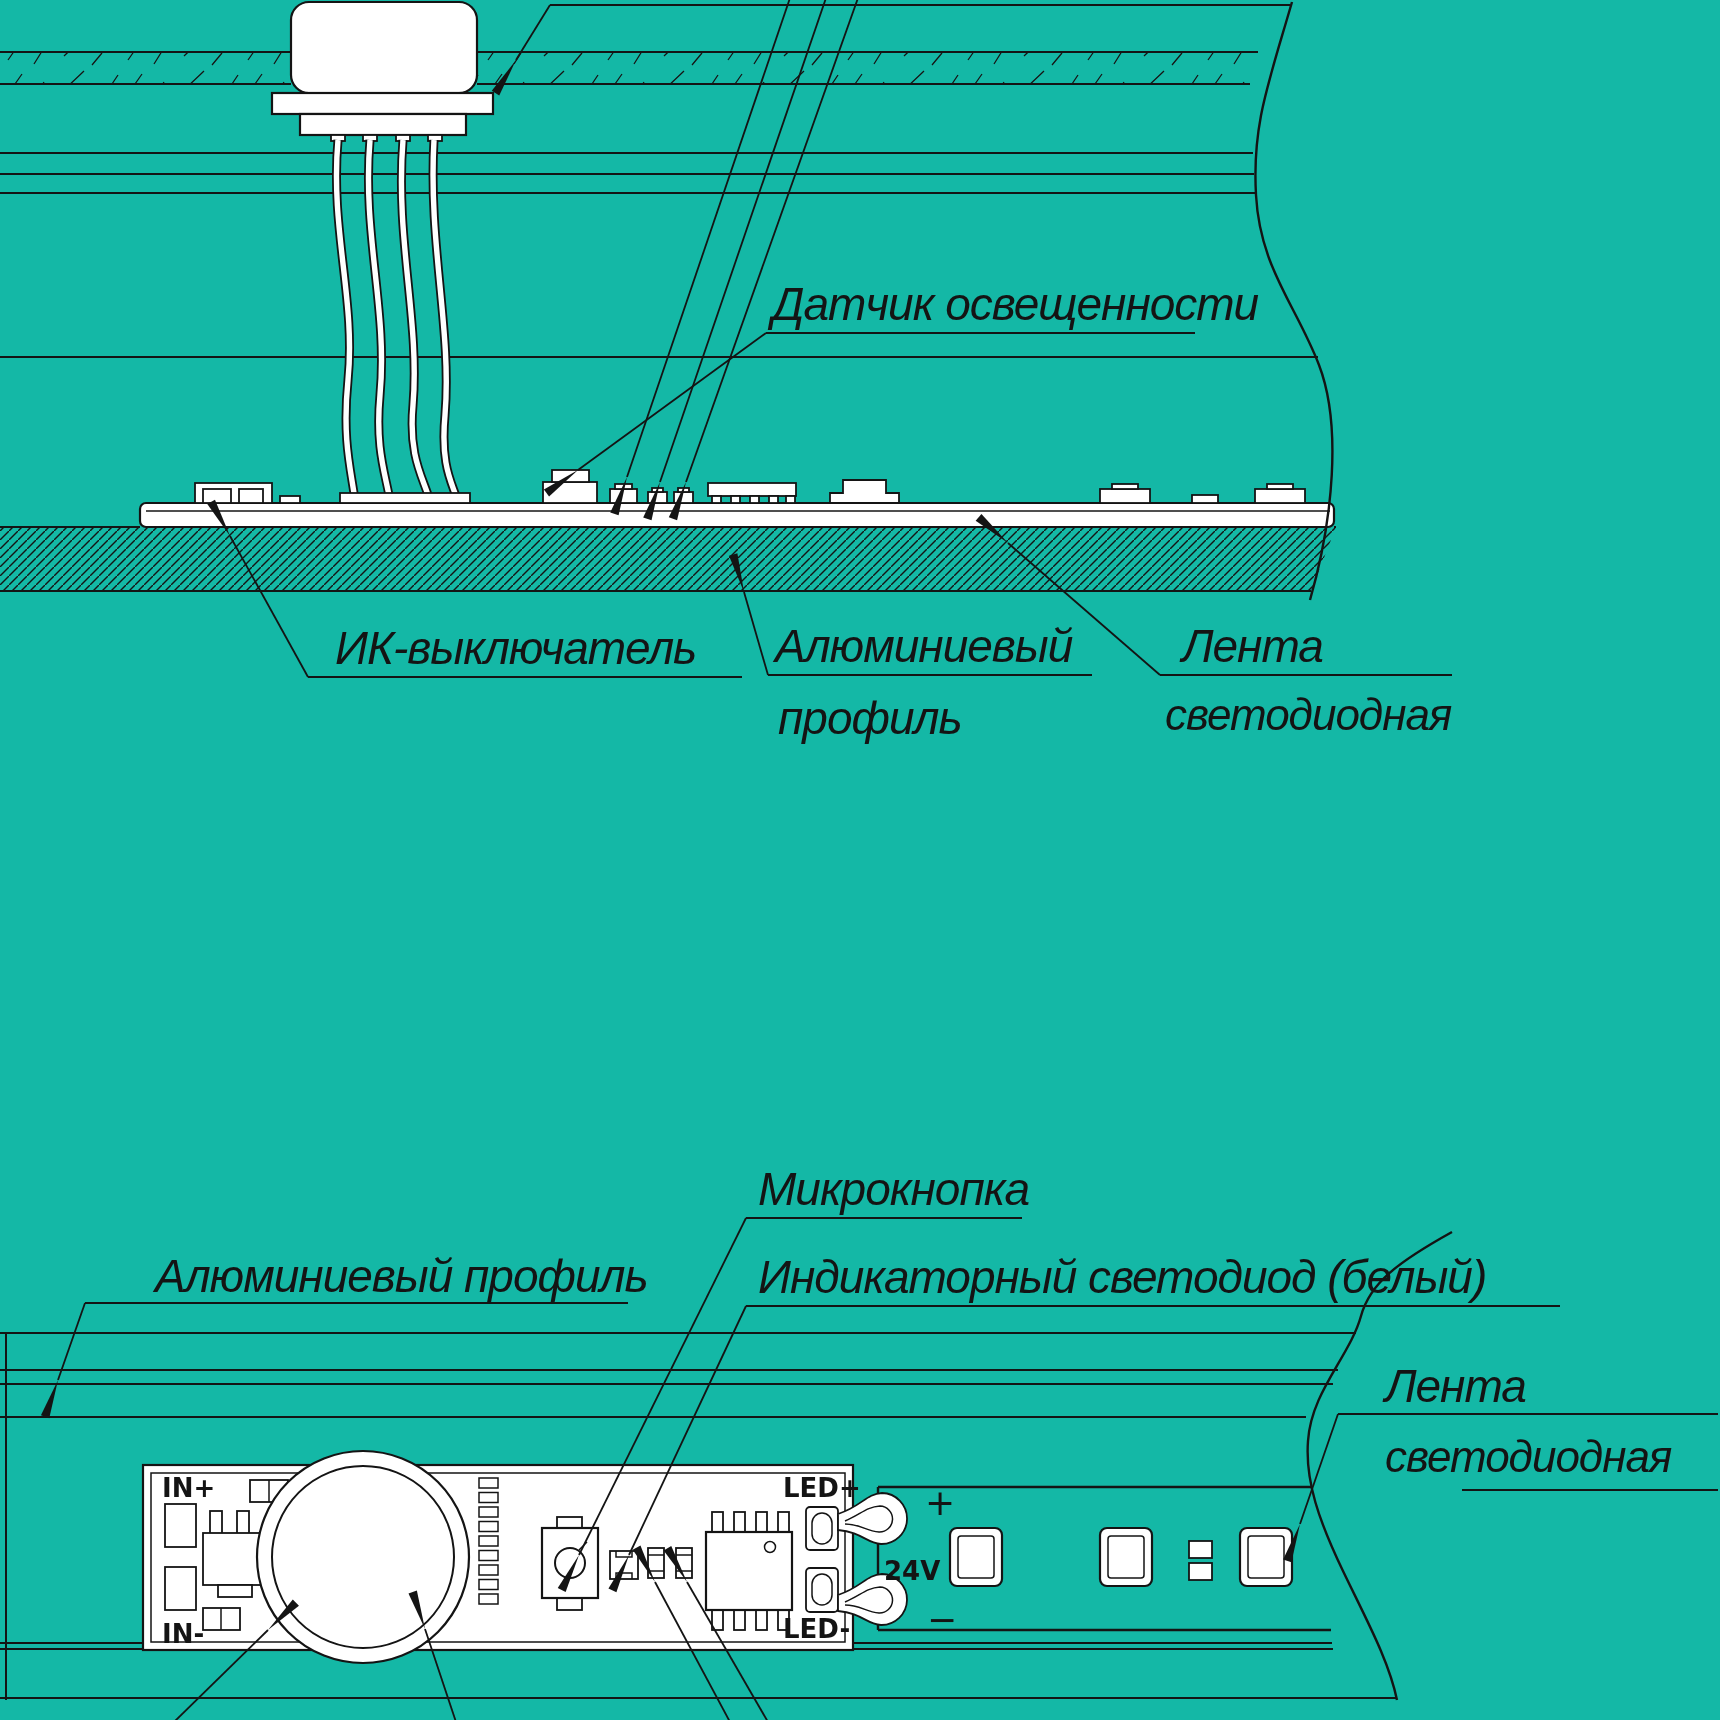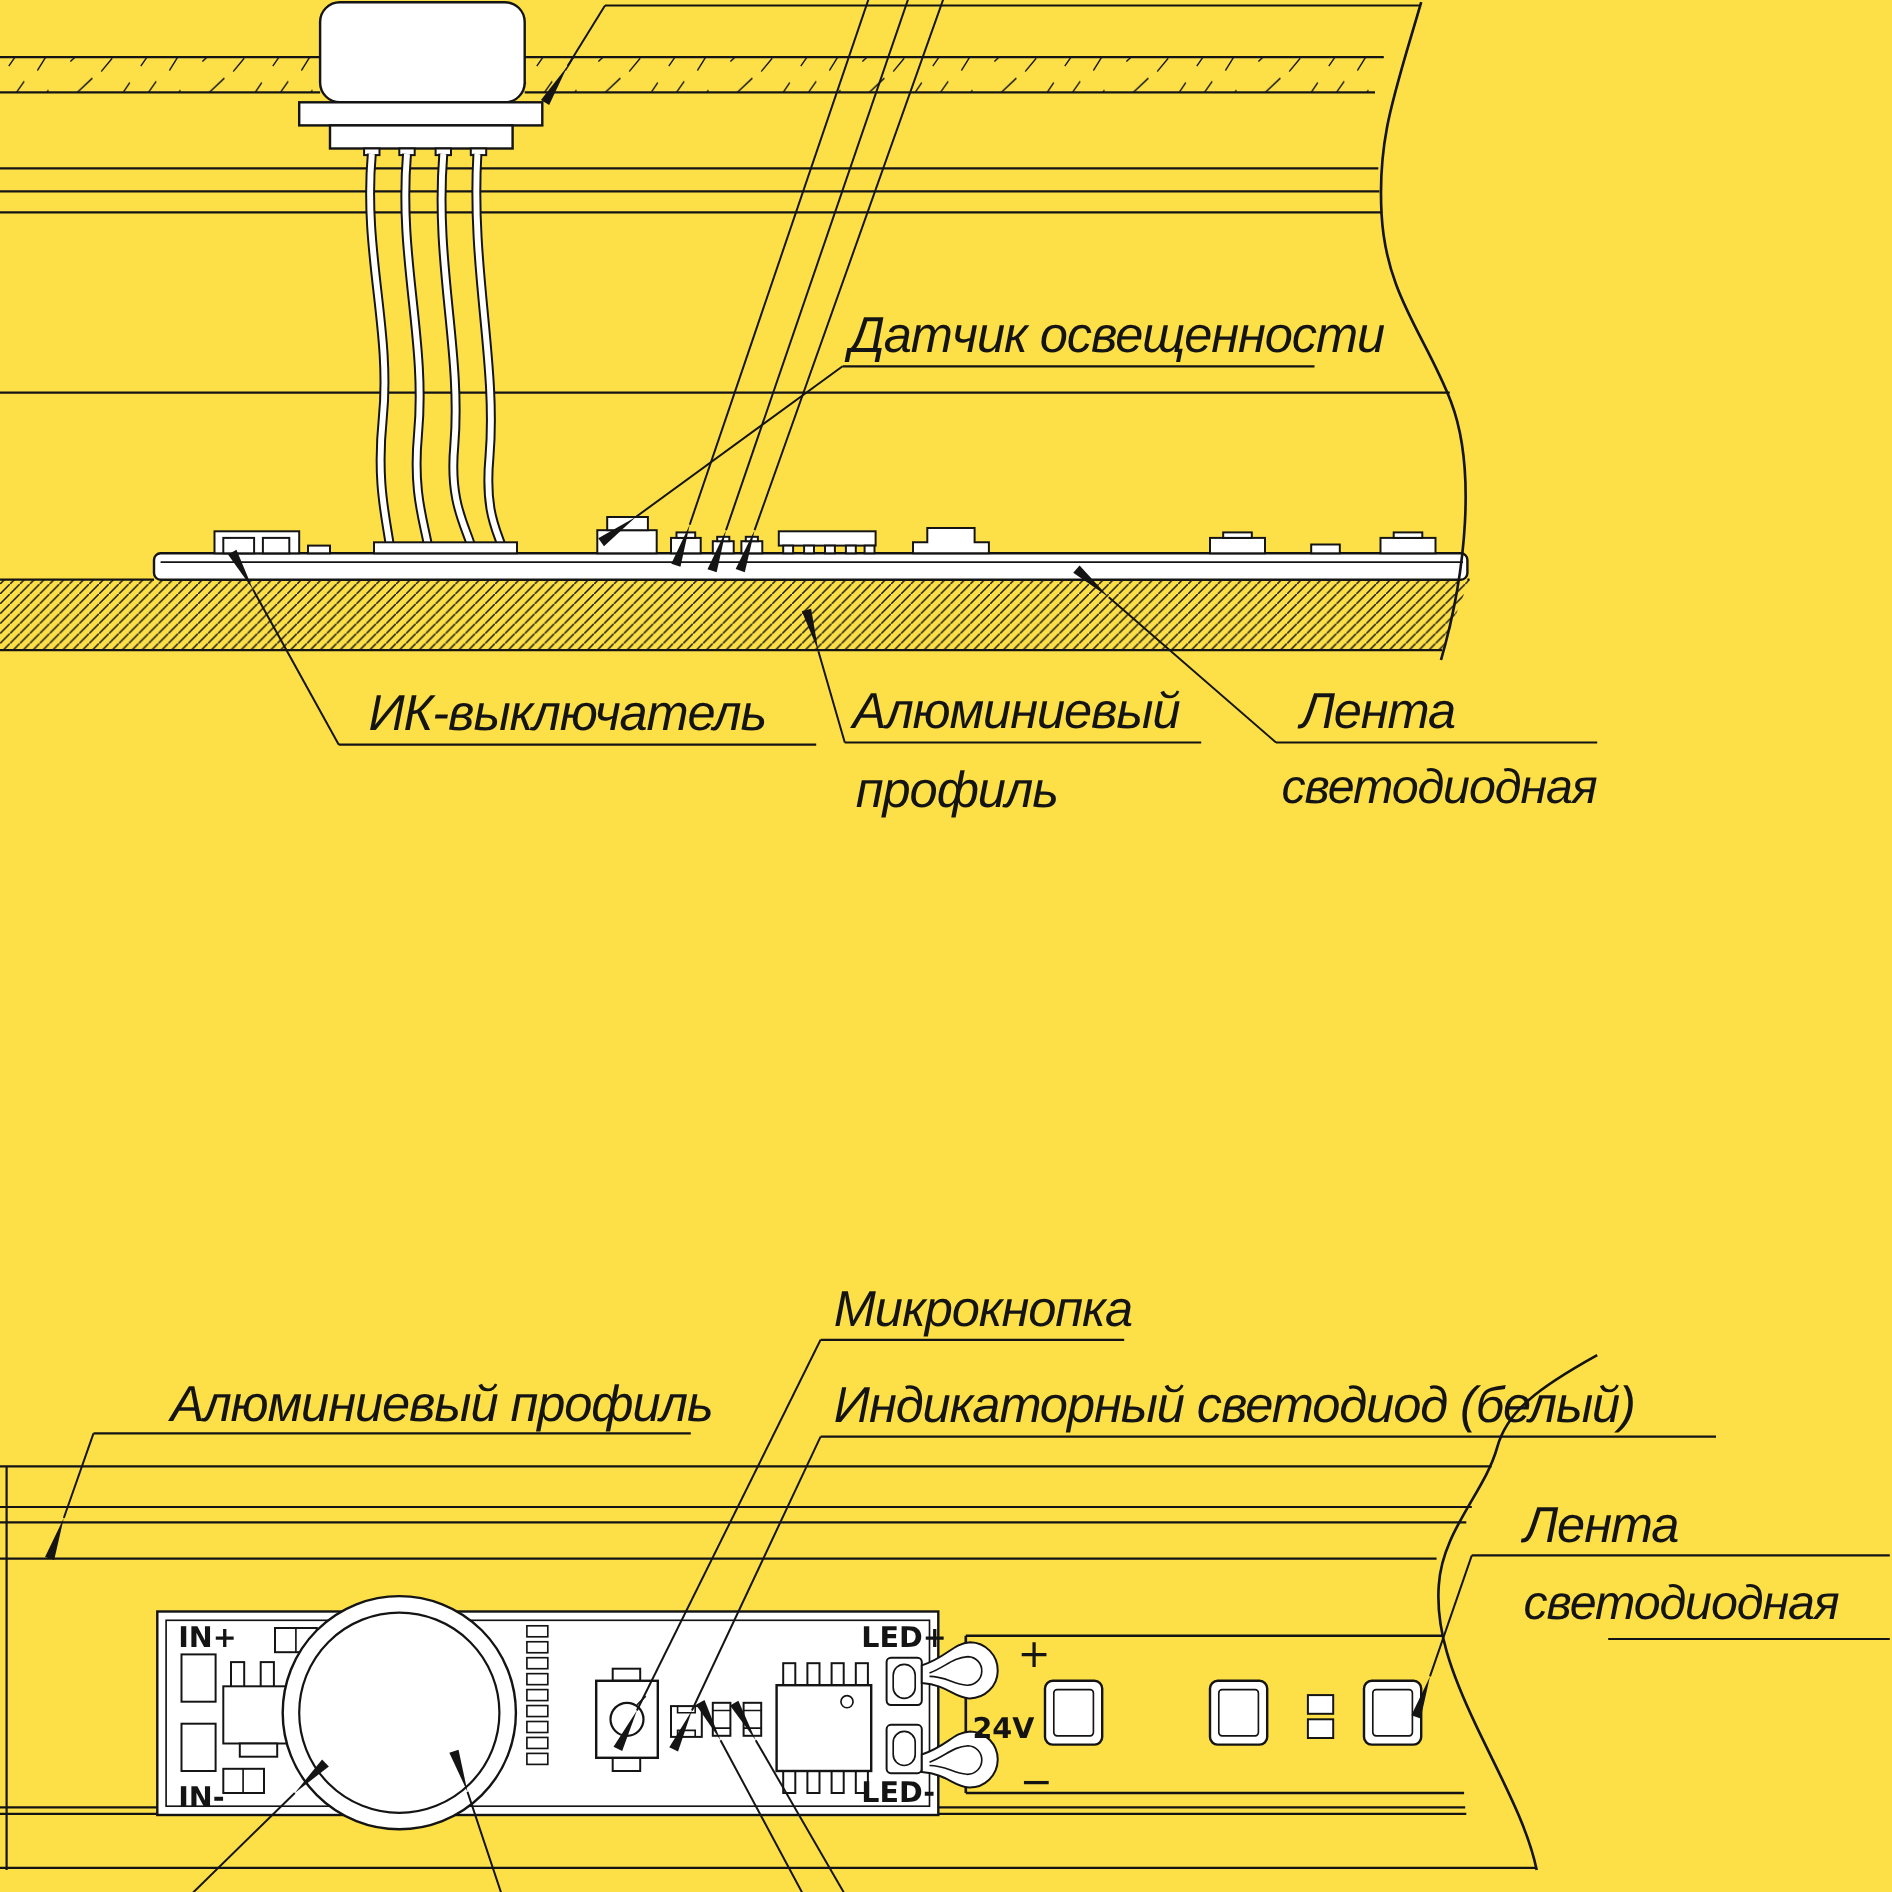--- a/index.html
+++ b/index.html
@@ -1,16 +1,16 @@
 <!DOCTYPE html>
 <html><head>
 <meta charset="utf-8">
 <style>
   html,body{margin:0;padding:0;background:#fff;}
-  .stage{width:1720px;height:1720px;position:relative;background:#fde047;overflow:hidden;}
+  .stage{width:1720px;height:1720px;position:relative;background:#14b8a6;overflow:hidden;}
   svg{display:block;}
   text{fill:#141414;}
   .lbl{font-family:"Liberation Sans",sans-serif;font-style:italic;font-size:46px;letter-spacing:-1px;}
   .lbl-sm{font-family:"Liberation Sans",sans-serif;font-style:italic;font-size:44px;letter-spacing:-1px;}
   .mark{font-family:"DejaVu Sans",sans-serif;font-weight:bold;font-size:26px;}
   .mark-big{font-family:"DejaVu Sans",sans-serif;font-weight:normal;font-size:36px;}
   .ln{stroke:#141414;stroke-width:2;fill:none;}
   .ln-thick{stroke:#141414;stroke-width:2.4;fill:none;}
   .ln-thin{stroke:#141414;stroke-width:1.5;fill:none;}
   .part{stroke:#141414;stroke-width:1.8;fill:#ffffff;}

